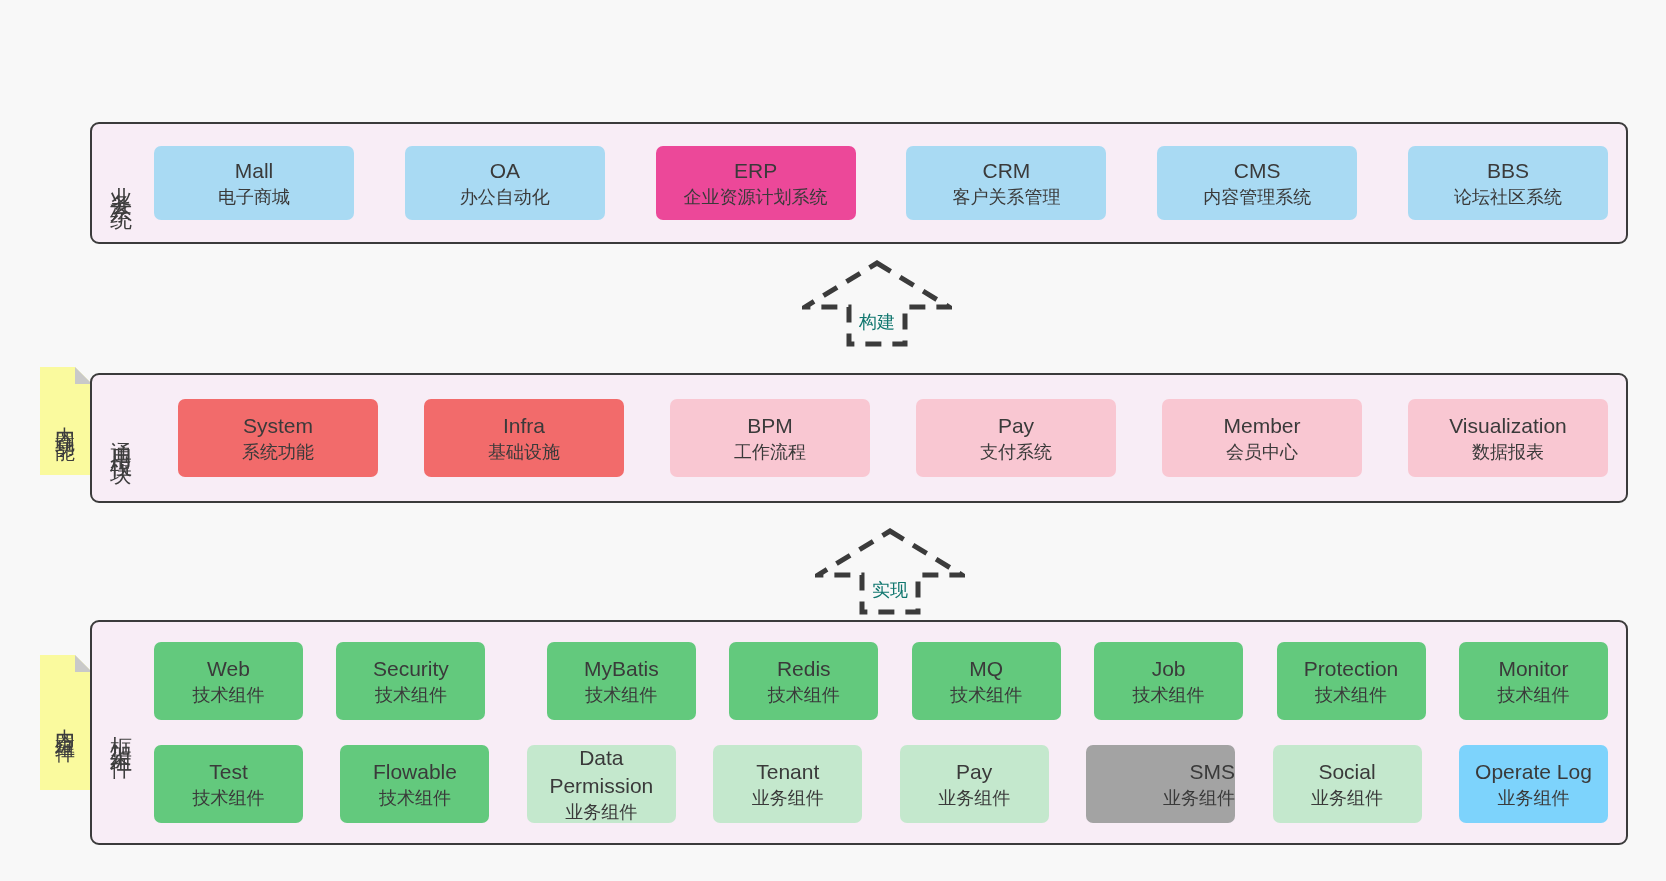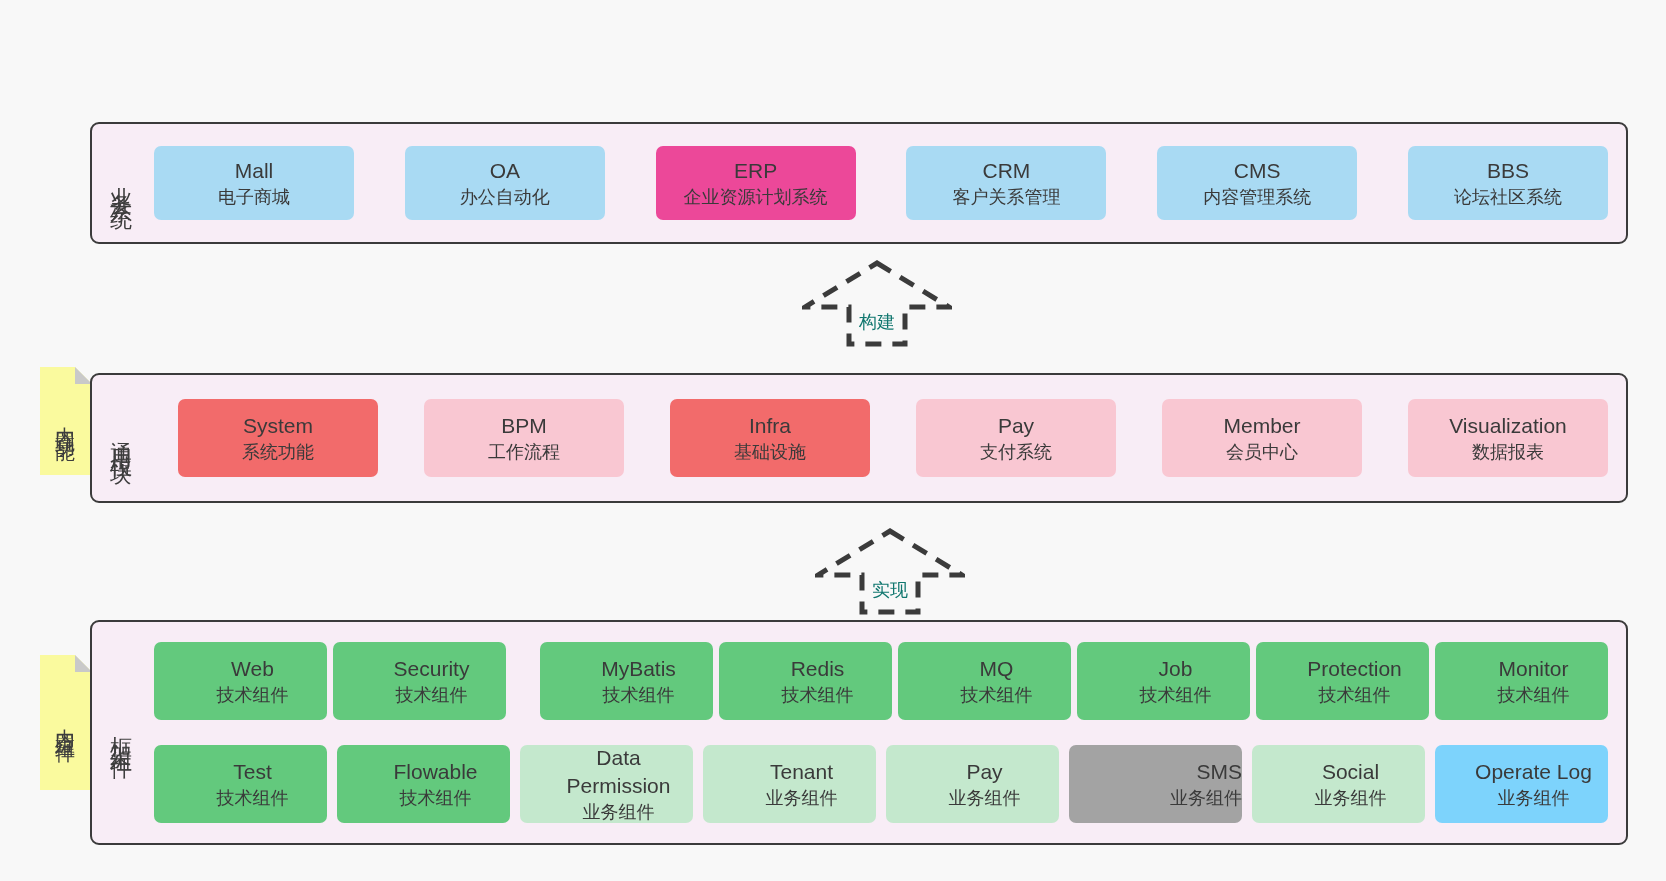--- a/index.html
+++ b/index.html
@@ -30,21 +30,21 @@
     gap:25px; padding:0 18px 0 4px;
   }
   .rows-col .boxes-row { flex:0 0 auto; padding:0; }
   .box {
     border-radius:7px; display:flex; flex-direction:column;
     align-items:center; justify-content:center; text-align:center;
     line-height:1.35; color:#3a3a3a;
   }
   .box-lg { width:200px; height:74px; }
   #panel-modules .box-lg { height:78px;margin-left:24px; }
-  .box-sm { width:149px; height:78px;padding-left:24px; }
+  .box-sm { width:149px; height:78px; }
   .box-title { font-size:21px; }
   .box-desc  { font-size:18px; }
   .note {
     position:absolute; width:52px; z-index:0; box-sizing:border-box;
     display:flex; align-items:center; justify-content:center;
     writing-mode:vertical-rl; text-orientation:upright;
     font-size:20px; letter-spacing:5px; color:#3d3d3d;
     clip-path:polygon(0 0, calc(100% - 17px) 0, 100% 17px, 100% 100%, 0 100%);
   }
   #note-modules   { left:40px; top:367px; height:108px; }
@@ -108,27 +108,27 @@
   <div class="note" id="note-modules" style="background: rgb(250, 250, 158);">内置功能</div>
   <div class="fold" style="left: 75px; top: 367px; background: rgb(201, 201, 201);"></div>
 
   <div class="panel" id="panel-modules">
     <div class="v-label">通用模块</div>
     <div class="boxes-row">
       <div class="box box-lg" style="background: rgb(242, 107, 107);">
         <span class="box-title">System</span>
         <span class="box-desc">系统功能</span>
       </div>
-      <div class="box box-lg" style="background: rgb(249, 199, 210);">
-        <span class="box-title">BPM</span>
-        <span class="box-desc">工作流程</span>
-      </div>
       <div class="box box-lg" style="background: rgb(242, 107, 107);">
         <span class="box-title">Infra</span>
         <span class="box-desc">基础设施</span>
+      </div>
+      <div class="box box-lg" style="background: rgb(249, 199, 210);">
+        <span class="box-title">BPM</span>
+        <span class="box-desc">工作流程</span>
       </div>
       <div class="box box-lg" style="background: rgb(249, 199, 210);">
         <span class="box-title">Pay</span>
         <span class="box-desc">支付系统</span>
       </div>
       <div class="box box-lg" style="background: rgb(249, 199, 210);">
         <span class="box-title">Member</span>
         <span class="box-desc">会员中心</span>
       </div>
       <div class="box box-lg" style="background: rgb(249, 199, 210);">

